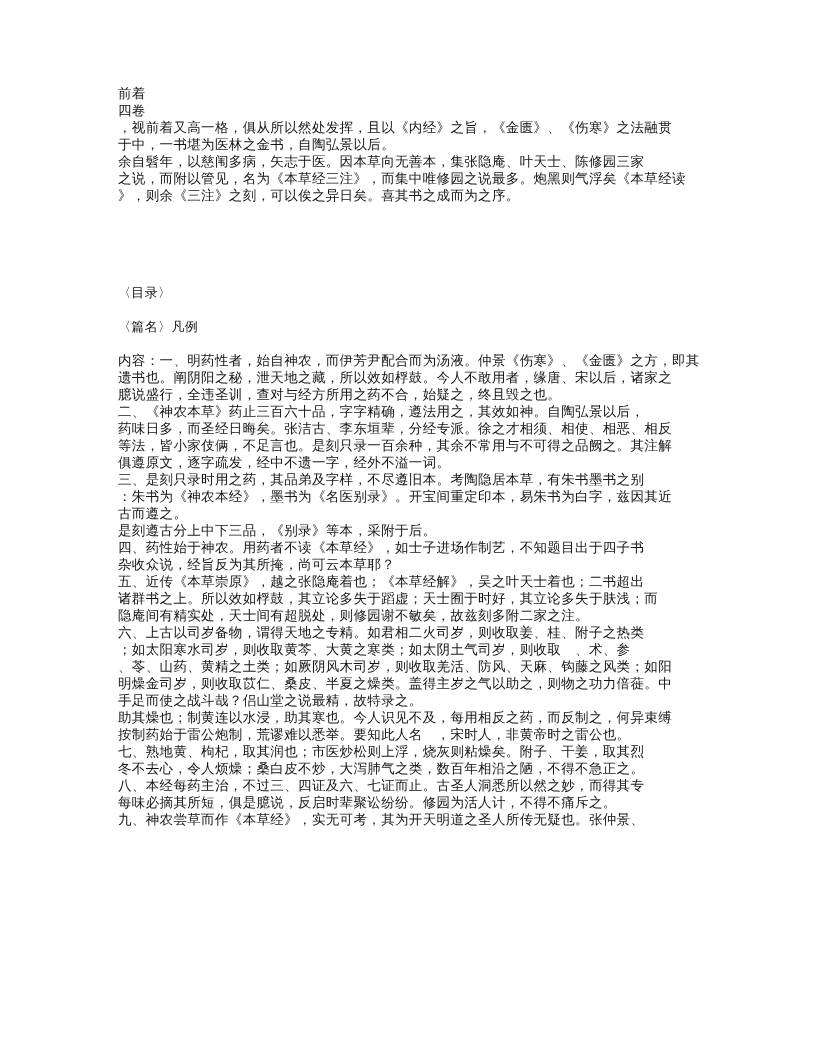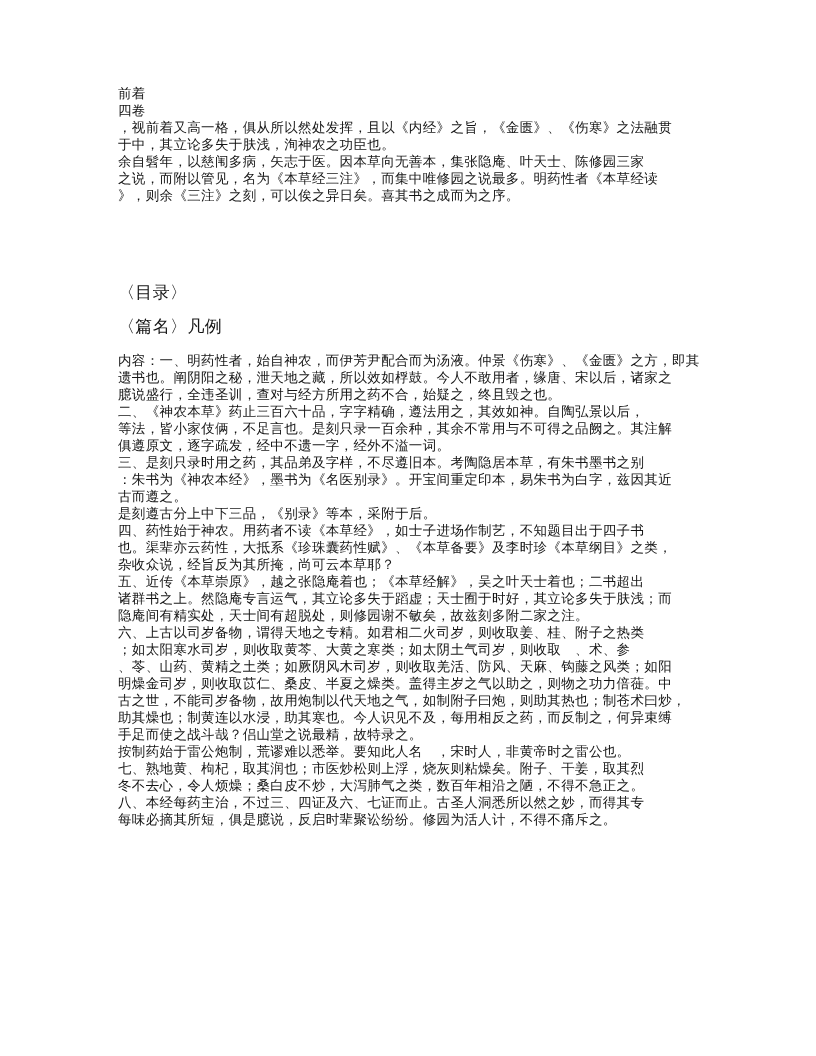--- a/index.html
+++ b/index.html
@@ -19,75 +19,75 @@
     top: 85px;
     width: 594px;
   }
   .line {
     font-size: 13.5px;
     line-height: 17px;
     letter-spacing: 0.35px;
     white-space: pre;
     color: #141414;
   }
-  .heading { font-size: 17px; }
+  .heading { font-size: 13px; }
   .gap-large { height: 80px; }
   .gap-one { height: 17px; }
 </style>
 </head>
 <body>
 
 <div class="page">
   <div class="content">
 
     <div class="block">
         <div class="line">前着</div>
         <div class="line">四卷</div>
         <div class="line">，视前着又高一格，俱从所以然处发挥，且以《内经》之旨，《金匮》、《伤寒》之法融贯</div>
-        <div class="line">于中，其立论多失于肤浅，洵神农之功臣也。</div>
+        <div class="line">于中，一书堪为医林之金书，自陶弘景以后。</div>
         <div class="line">余自髫年，以慈闱多病，矢志于医。因本草向无善本，集张隐庵、叶天士、陈修园三家</div>
-        <div class="line">之说，而附以管见，名为《本草经三注》，而集中唯修园之说最多。明药性者《本草经读</div>
+        <div class="line">之说，而附以管见，名为《本草经三注》，而集中唯修园之说最多。炮黑则气浮矣《本草经读</div>
         <div class="line">》，则余《三注》之刻，可以俟之异日矣。喜其书之成而为之序。</div>
       </div>
 
     <div class="gap-large"></div>
 
     <div class="line heading">〈目录〉</div>
 
     <div class="gap-one"></div>
 
     <div class="line heading">〈篇名〉凡例</div>
 
     <div class="gap-one"></div>
 
     <div class="block">
         <div class="line">内容：一、明药性者，始自神农，而伊芳尹配合而为汤液。仲景《伤寒》、《金匮》之方，即其</div>
         <div class="line">遗书也。阐阴阳之秘，泄天地之藏，所以效如桴鼓。今人不敢用者，缘唐、宋以后，诸家之</div>
         <div class="line">臆说盛行，全违圣训，查对与经方所用之药不合，始疑之，终且毁之也。</div>
         <div class="line">二、《神农本草》药止三百六十品，字字精确，遵法用之，其效如神。自陶弘景以后，</div>
+        <div class="line">药味日多，而圣经日晦矣。张洁古、李东垣辈，分经专派。徐之才相须、相使、相恶、相反</div>
         <div class="line">等法，皆小家伎俩，不足言也。是刻只录一百余种，其余不常用与不可得之品阙之。其注解</div>
         <div class="line">俱遵原文，逐字疏发，经中不遗一字，经外不溢一词。</div>
         <div class="line">三、是刻只录时用之药，其品弟及字样，不尽遵旧本。考陶隐居本草，有朱书墨书之别</div>
         <div class="line">：朱书为《神农本经》，墨书为《名医别录》。开宝间重定印本，易朱书为白字，兹因其近</div>
         <div class="line">古而遵之。</div>
         <div class="line">是刻遵古分上中下三品，《别录》等本，采附于后。</div>
         <div class="line">四、药性始于神农。用药者不读《本草经》，如士子进场作制艺，不知题目出于四子书</div>
-        <div class="line">也。渠辈亦云药性，大抵系《珍珠囊药性赋》、《本草备要》及李时珍《本草纲目》之类，</div>
         <div class="line">杂收众说，经旨反为其所掩，尚可云本草耶？</div>
         <div class="line">五、近传《本草崇原》，越之张隐庵着也；《本草经解》，吴之叶天士着也；二书超出</div>
-        <div class="line">诸群书之上。然隐庵专言运气，其立论多失于蹈虚；天士囿于时好，其立论多失于肤浅；而</div>
+        <div class="line">诸群书之上。所以效如桴鼓，其立论多失于蹈虚；天士囿于时好，其立论多失于肤浅；而</div>
         <div class="line">隐庵间有精实处，天士间有超脱处，则修园谢不敏矣，故兹刻多附二家之注。</div>
         <div class="line">六、上古以司岁备物，谓得天地之专精。如君相二火司岁，则收取姜、桂、附子之热类</div>
         <div class="line">；如太阳寒水司岁，则收取黄芩、大黄之寒类；如太阴土气司岁，则收取　、术、参</div>
         <div class="line">、苓、山药、黄精之土类；如厥阴风木司岁，则收取羌活、防风、天麻、钩藤之风类；如阳</div>
         <div class="line">明燥金司岁，则收取苡仁、桑皮、半夏之燥类。盖得主岁之气以助之，则物之功力倍蓰。中</div>
-        <div class="line">古之世，不能司岁备物，故用炮制以代天地之气，如制附子曰炮，则助其热也；制苍术曰炒，</div>
+        <div class="line">手足而使之战斗哉？侣山堂之说最精，故特录之。</div>
         <div class="line">助其燥也；制黄连以水浸，助其寒也。今人识见不及，每用相反之药，而反制之，何异束缚</div>
-        <div class="line">手足而使之战斗哉？侣山堂之说最精，故特录之。</div>
         <div class="line">按制药始于雷公炮制，荒谬难以悉举。要知此人名　，宋时人，非黄帝时之雷公也。</div>
         <div class="line">七、熟地黄、枸杞，取其润也；市医炒松则上浮，烧灰则粘燥矣。附子、干姜，取其烈</div>
         <div class="line">冬不去心，令人烦燥；桑白皮不炒，大泻肺气之类，数百年相沿之陋，不得不急正之。</div>
         <div class="line">八、本经每药主治，不过三、四证及六、七证而止。古圣人洞悉所以然之妙，而得其专</div>
         <div class="line">每味必摘其所短，俱是臆说，反启时辈聚讼纷纷。修园为活人计，不得不痛斥之。</div>
+        <div class="line">九、神农尝草而作《本草经》，实无可考，其为开天明道之圣人所传无疑也。张仲景、</div>
       </div>
 
   </div>
 </div>
 
 </body></html>

